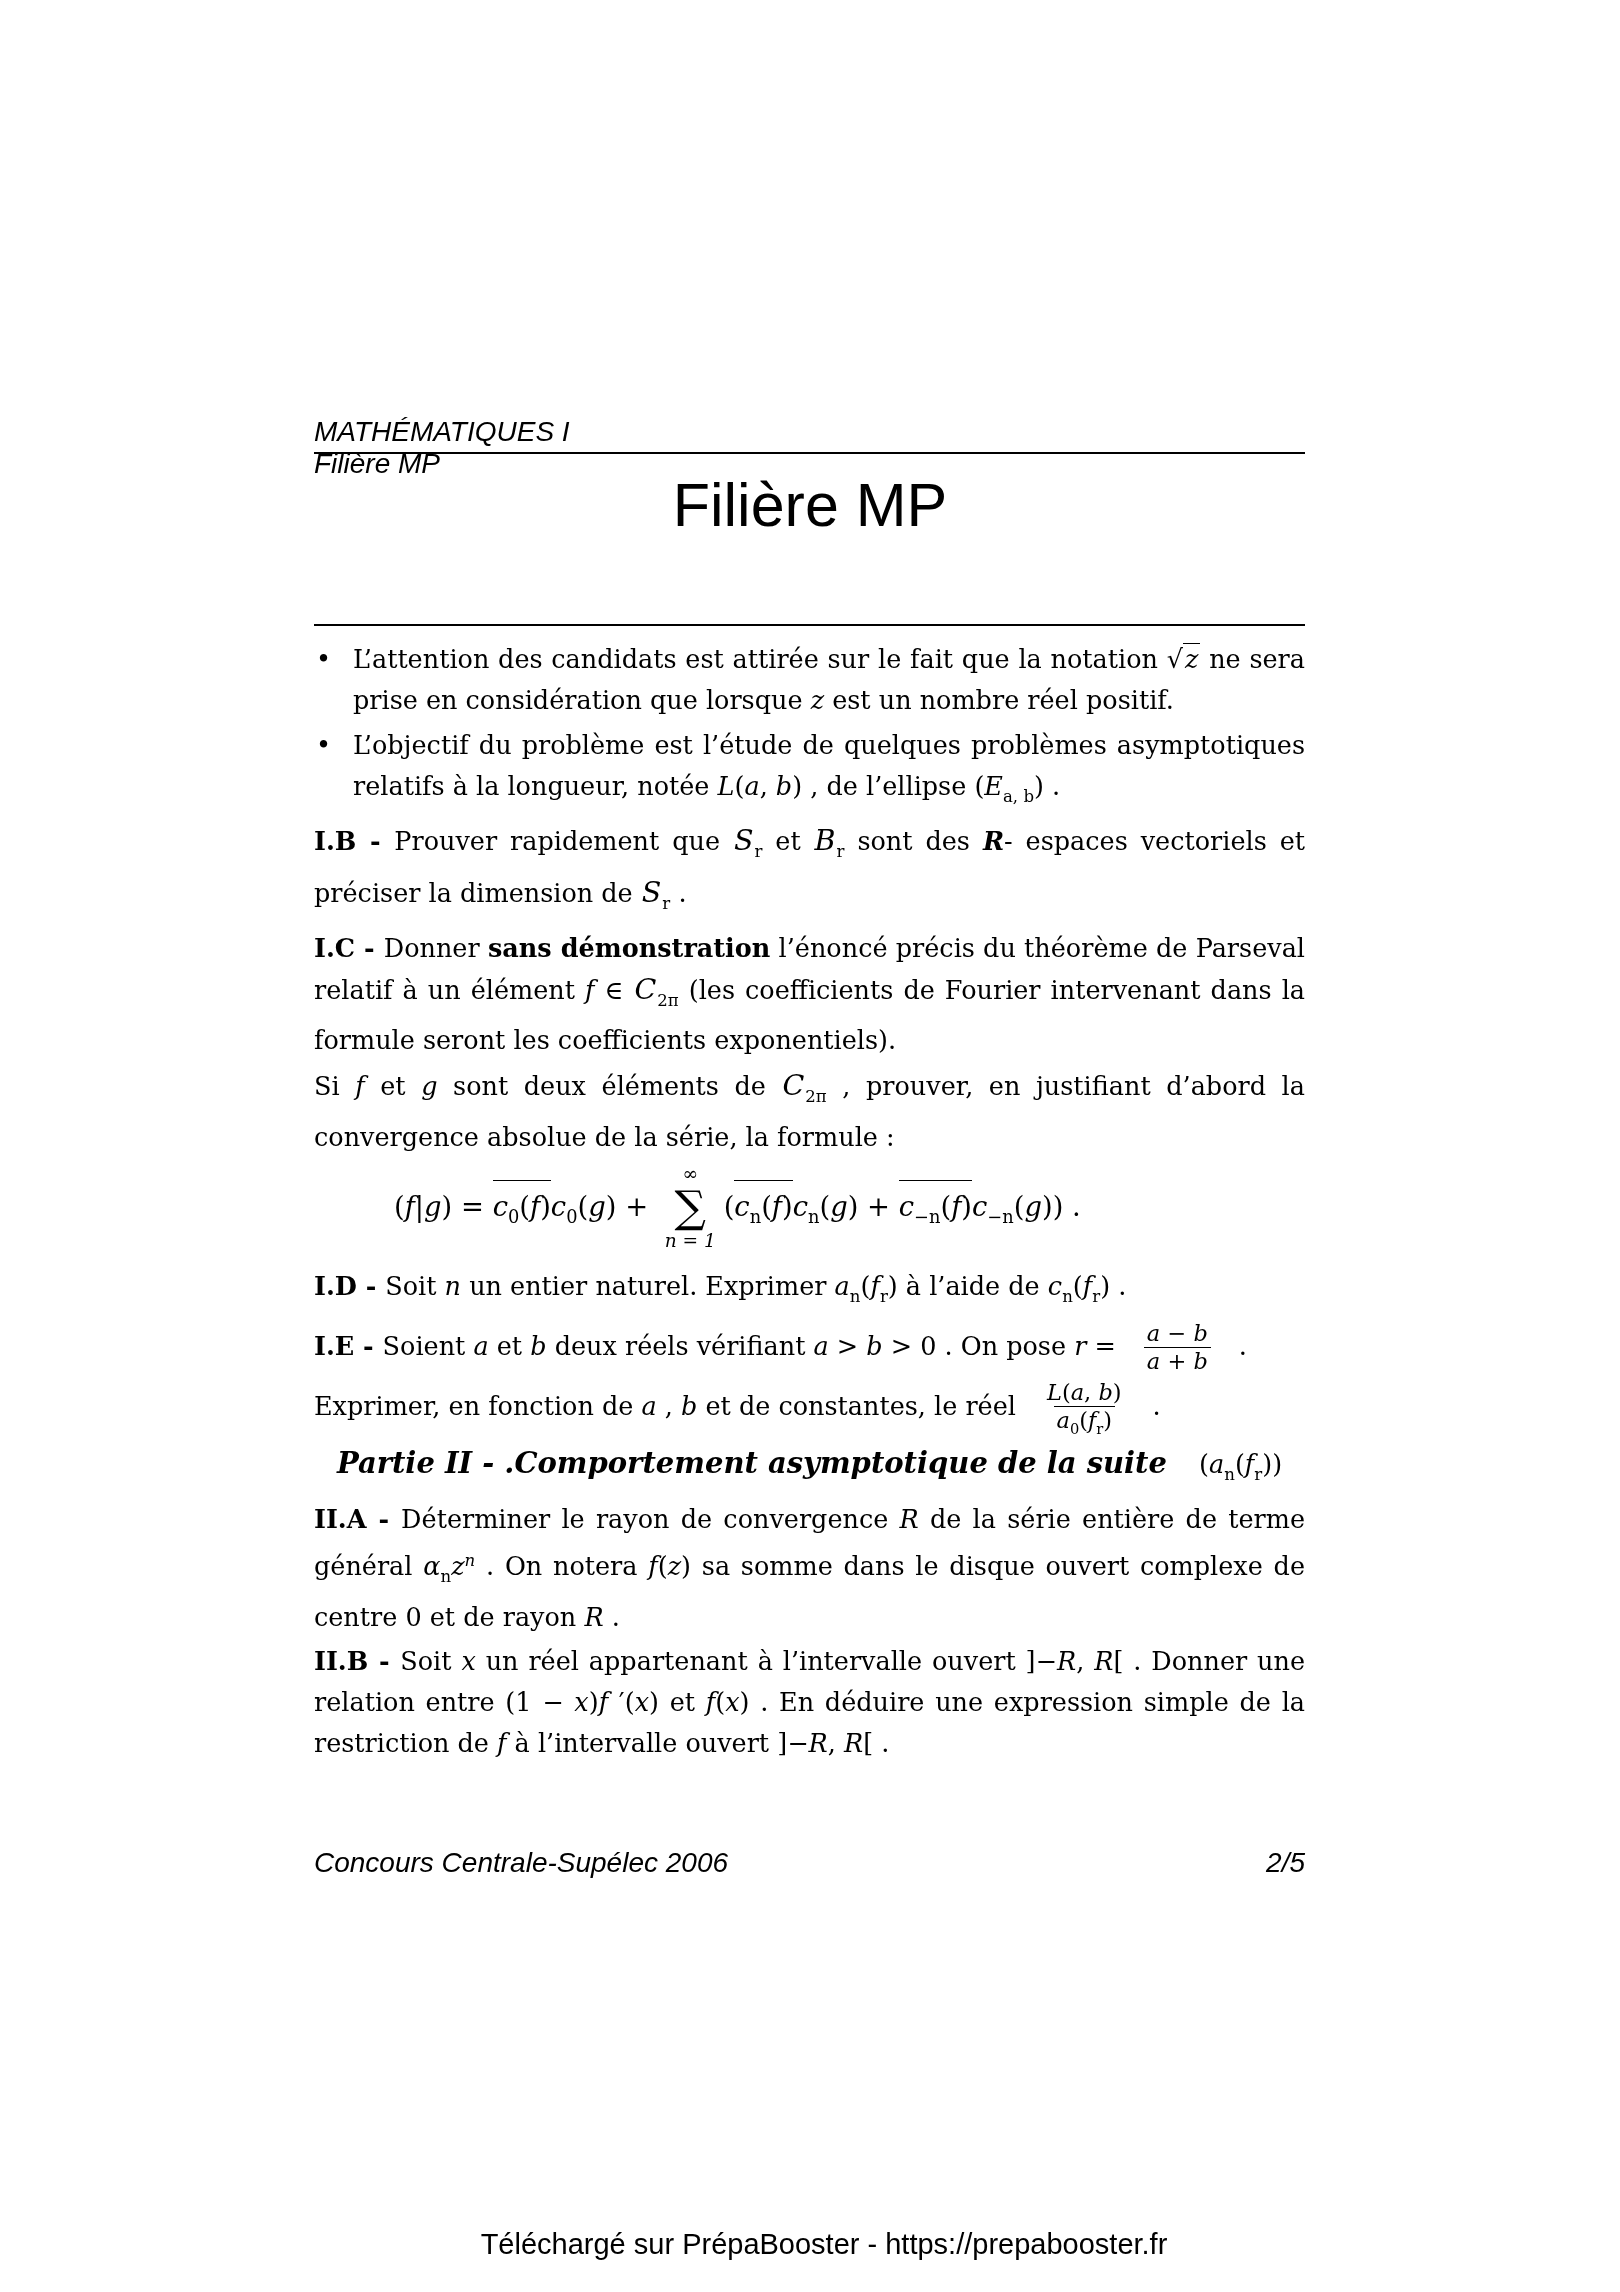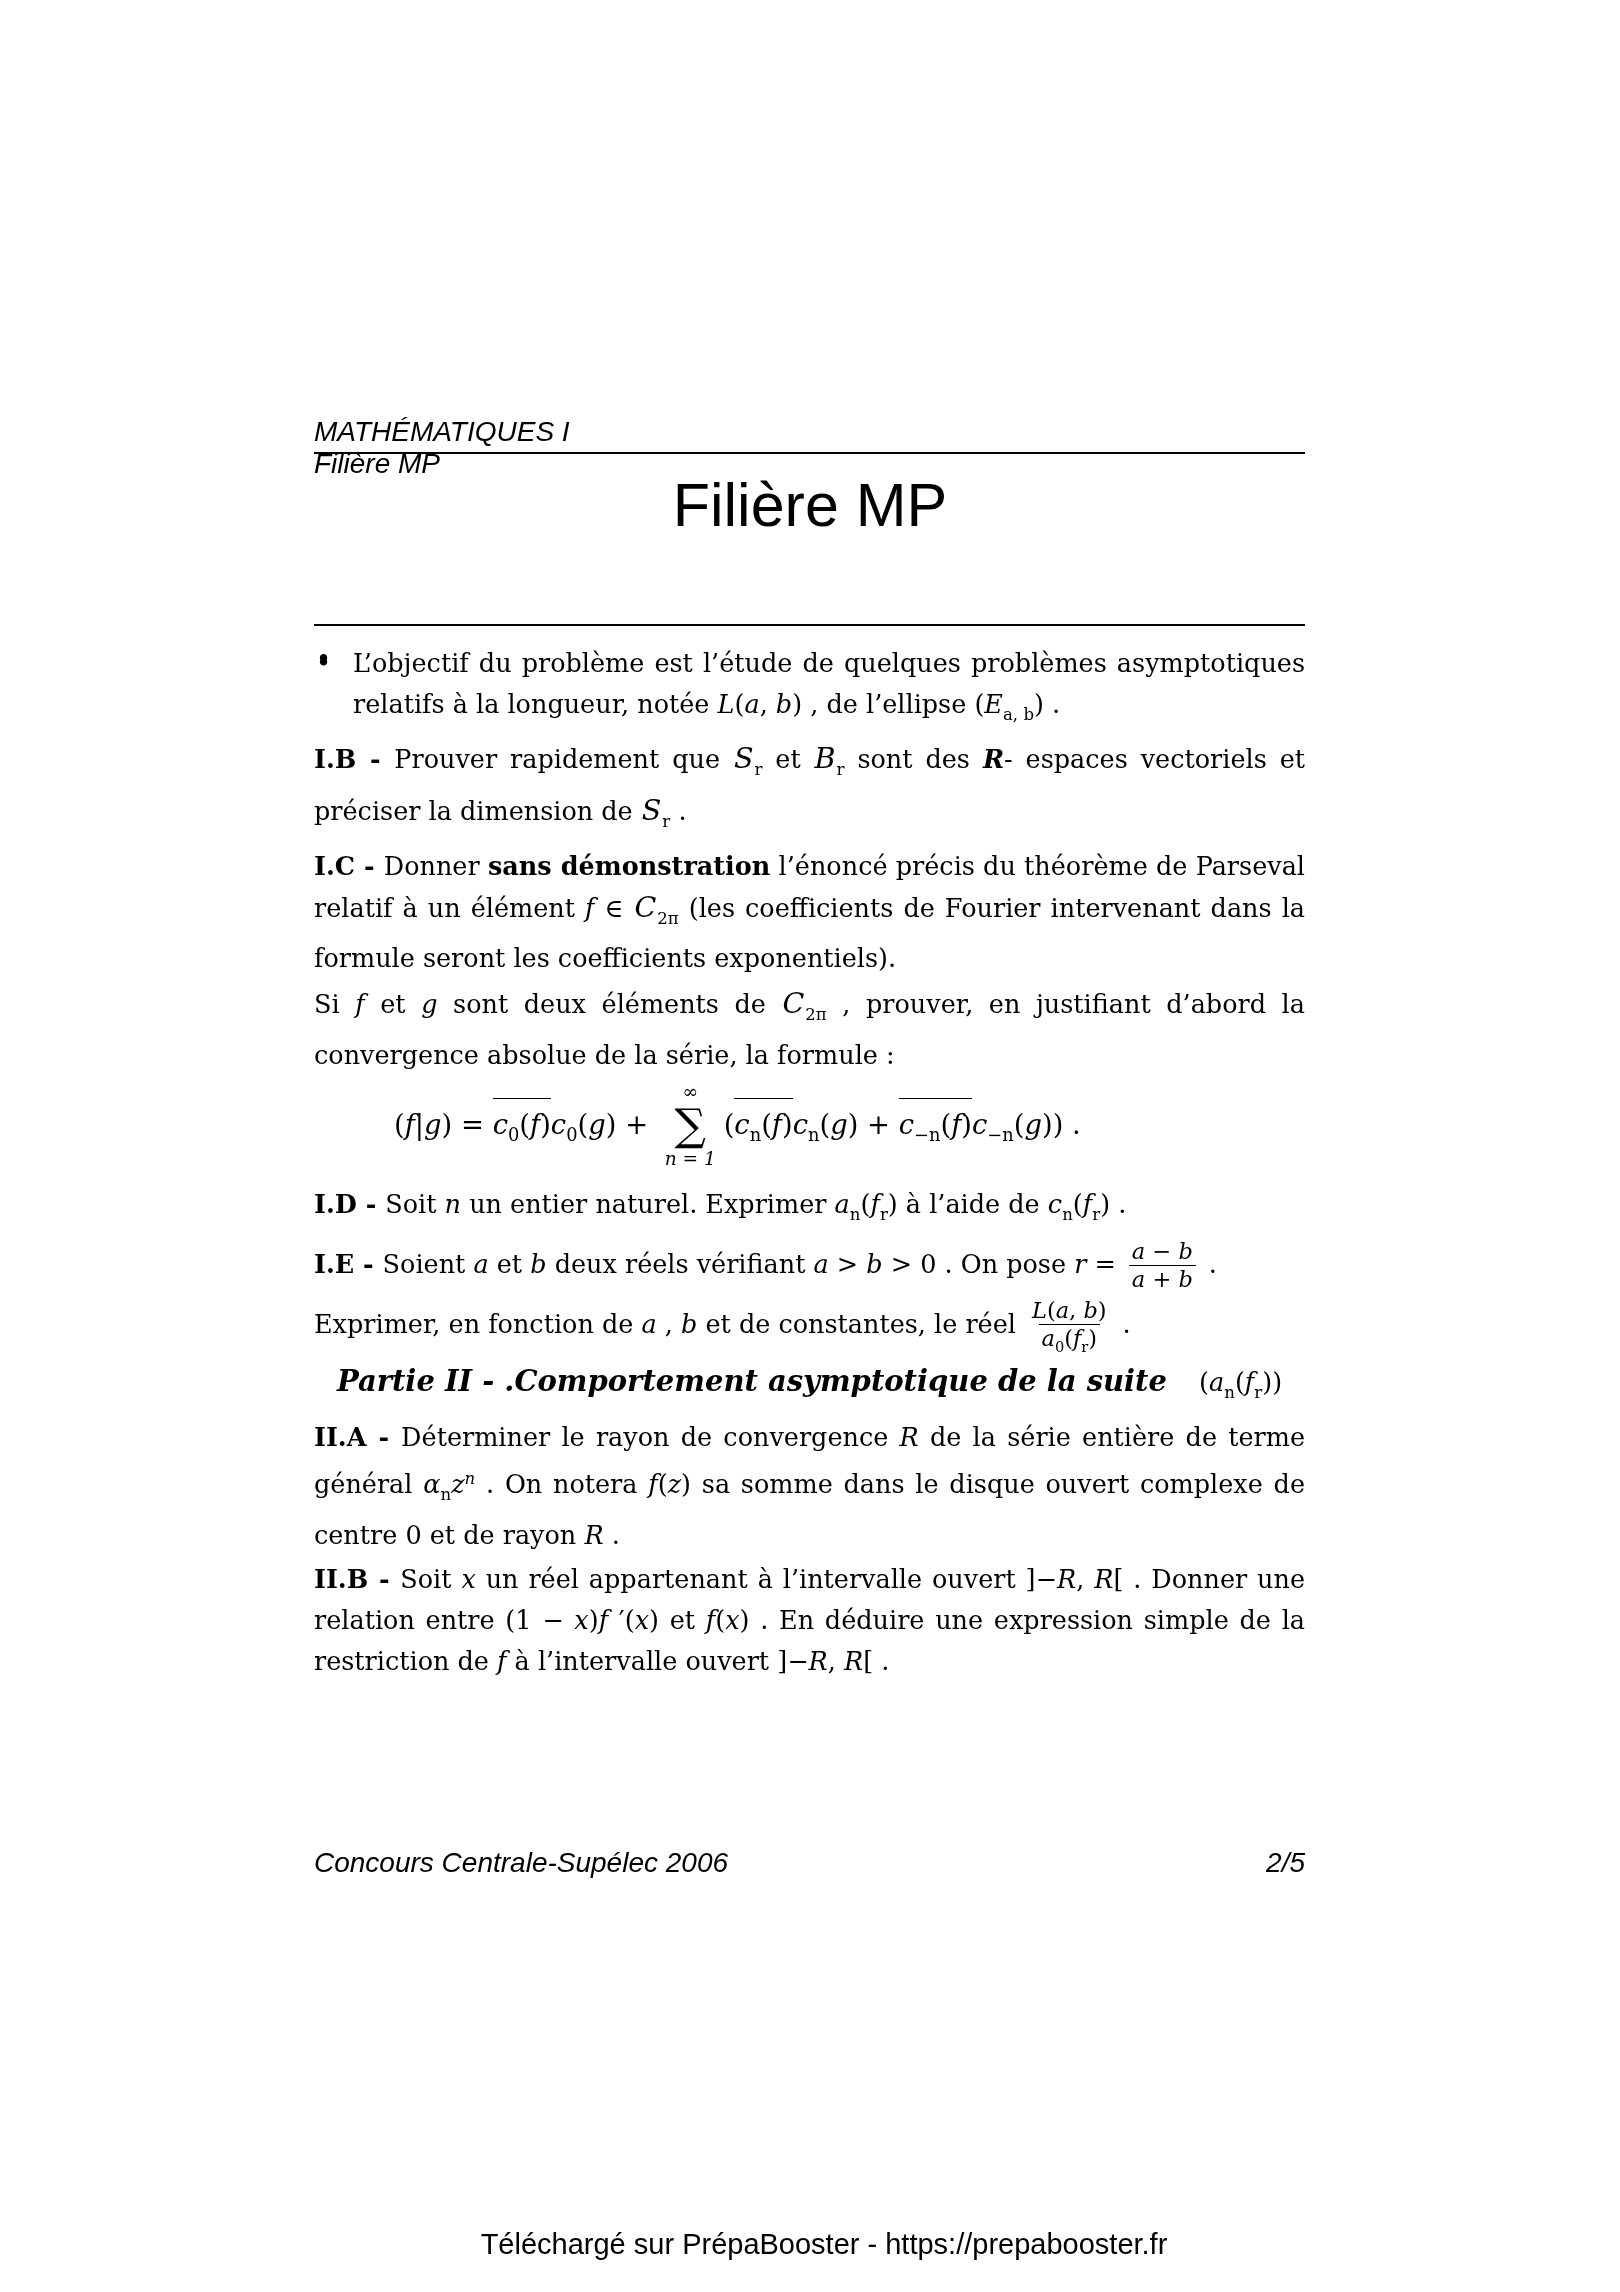--- a/index.html
+++ b/index.html
@@ -56,21 +56,21 @@
   .run-ol{display:inline-block;border-top:1.5px solid #000;line-height:1.15;padding-top:10px;}
   .run-sum{
     display:inline-flex;flex-direction:column;align-items:center;
     vertical-align:middle;margin:0 7.8px;text-align:center;
   }
   .sum-top{font-size:18.6px;line-height:1.1;}
   .sum-sigma{font-size:44px;line-height:1.0;}
   .sum-bottom{font-size:18.6px;line-height:1.25;font-style:italic;}
   .run-frac{
     display:inline-flex;flex-direction:column;align-items:center;
-    vertical-align:middle;font-size:22.5px;line-height:1.2;margin:0 5px;text-align:center;
+    vertical-align:middle;font-size:22.5px;line-height:1.2;margin:0 20px;text-align:center;
   }
   .frac-num{padding:0 2.9px;}
   .frac-den{border-top:1.5px solid #000;padding:0 2.9px;}
   .run-m{font-weight:400;font-style:normal;font-size:25.5px;margin-left:22px;}
 </style>
 </head>
 <body>
 
 <div class="page">
 
@@ -80,21 +80,21 @@
   </div>
 
   <div class="rule" id="rule1"></div>
 
   <div class="title">Filière MP</div>
 
   <div class="rule" id="rule2"></div>
 
   <div class="flow">
 
-    <p class="body bullet"><span class="bullet-marker">•</span></p>
+    <p class="body bullet"><span class="bullet-marker">•</span><span><span class="run-n">L’attention des candidats est attirée sur le fait que la notation </span><span class="run-n">√</span><span class="run-rad">z</span><span class="run-n"> ne sera prise en considération que lorsque </span><span class="run-i">z</span><span class="run-n"> est un nombre réel positif.</span></span></p>
 
     <p class="body bullet"><span class="bullet-marker">•</span><span><span class="run-n">L’objectif du problème est l’étude de quelques problèmes asymptotiques relatifs à la longueur, notée </span><span class="run-i">L</span><span class="run-n">(</span><span class="run-i">a</span><span class="run-n">, </span><span class="run-i">b</span><span class="run-n">) , de l’ellipse (</span><span class="run-i">E</span><span class="run-sub">a, b</span><span class="run-n">) .</span></span></p>
 
 
     <p class="body"><span class="run-b">I.B - </span><span class="run-n">Prouver rapidement que </span><span class="run-scr">S</span><span class="run-sub">r</span><span class="run-n"> et </span><span class="run-scr">B</span><span class="run-sub">r</span><span class="run-n"> sont des </span><span class="run-bi">R</span><span class="run-n">- espaces vectoriels et préciser la dimension de </span><span class="run-scr">S</span><span class="run-sub">r</span><span class="run-n"> .</span></p>
     <p class="body"><span class="run-b">I.C - </span><span class="run-n">Donner </span><span class="run-b">sans démonstration</span><span class="run-n"> l’énoncé précis du théorème de Parseval relatif à un élément </span><span class="run-i">f</span><span class="run-n"> ∈ </span><span class="run-scr">C</span><span class="run-subn">2π</span><span class="run-n"> (les coefficients de Fourier intervenant dans la formule seront les coefficients exponentiels).</span></p>
     <p class="body"><span class="run-n">Si </span><span class="run-i">f</span><span class="run-n"> et </span><span class="run-i">g</span><span class="run-n"> sont deux éléments de </span><span class="run-scr">C</span><span class="run-subn">2π</span><span class="run-n"> , prouver, en justifiant d’abord la convergence absolue de la série, la formule :</span></p>
 
     <p class="formula"><span class="run-n">(</span><span class="run-i">f</span><span class="run-n">|</span><span class="run-i">g</span><span class="run-n">) = </span><span class="run-ol"><span class="run-i">c</span><span class="run-subn">0</span><span class="run-n">(</span><span class="run-i">f</span><span class="run-n">)</span></span><span class="run-i">c</span><span class="run-subn">0</span><span class="run-n">(</span><span class="run-i">g</span><span class="run-n">) + </span><span class="run-sum">
           <span class="sum-top">∞</span>

